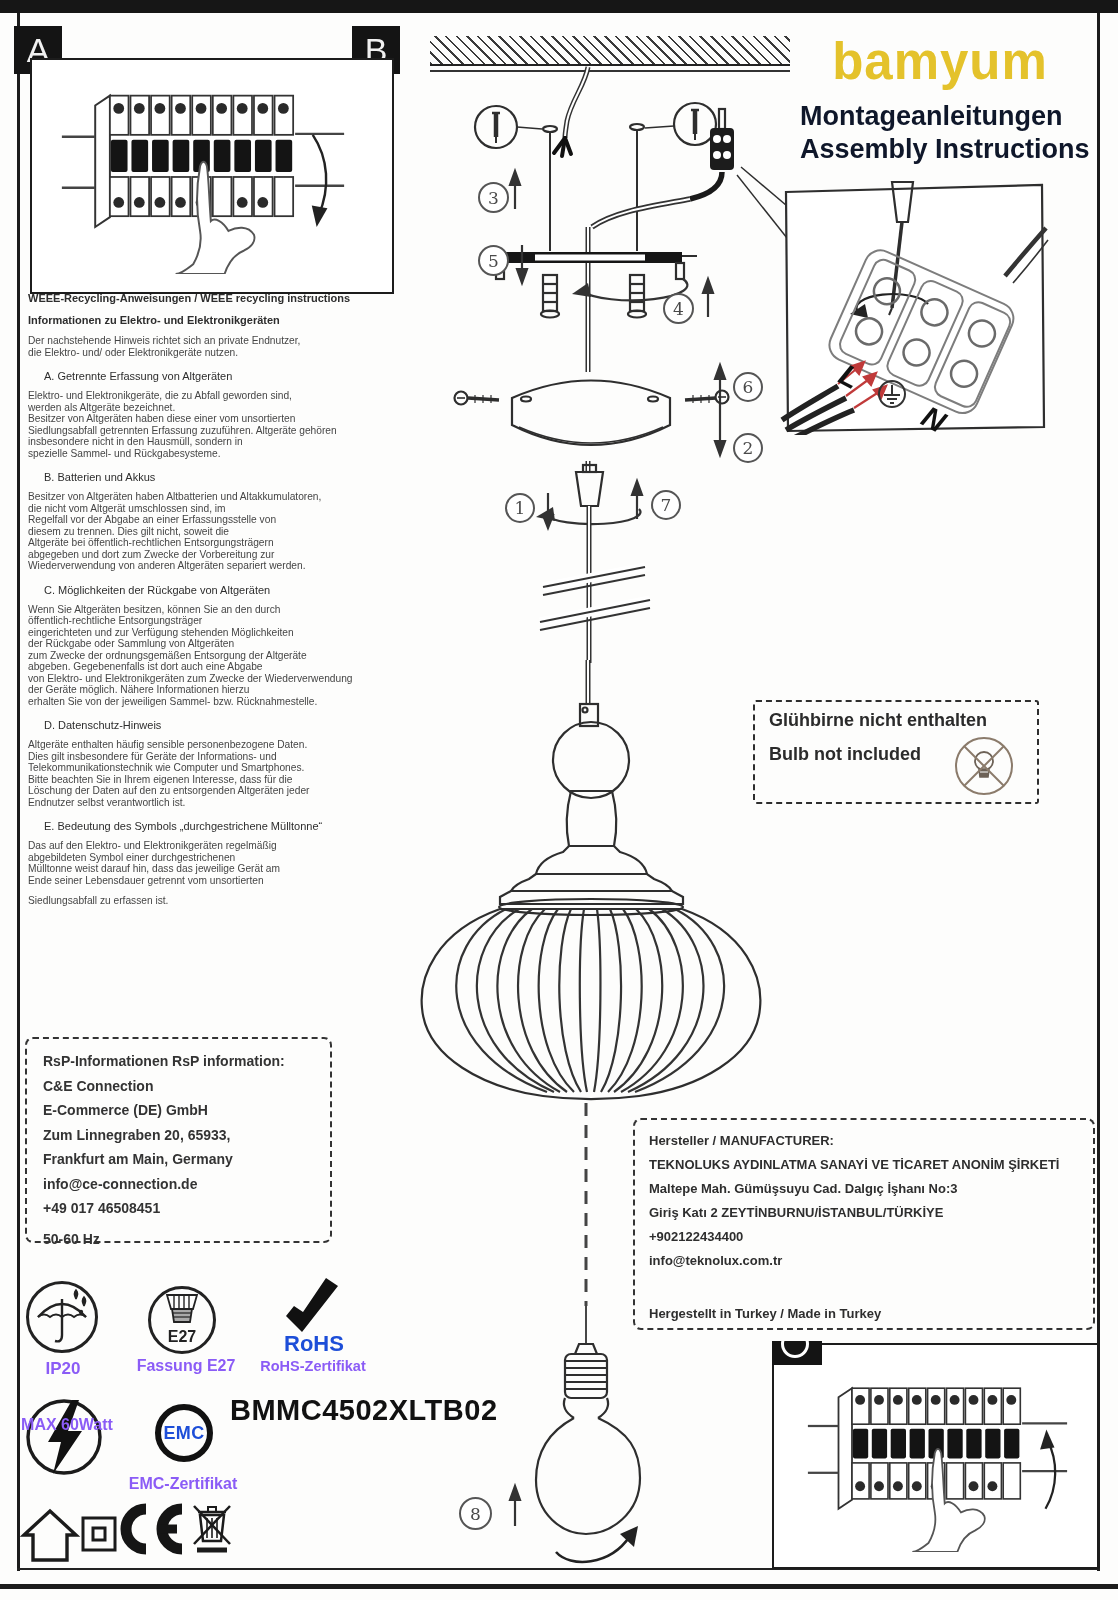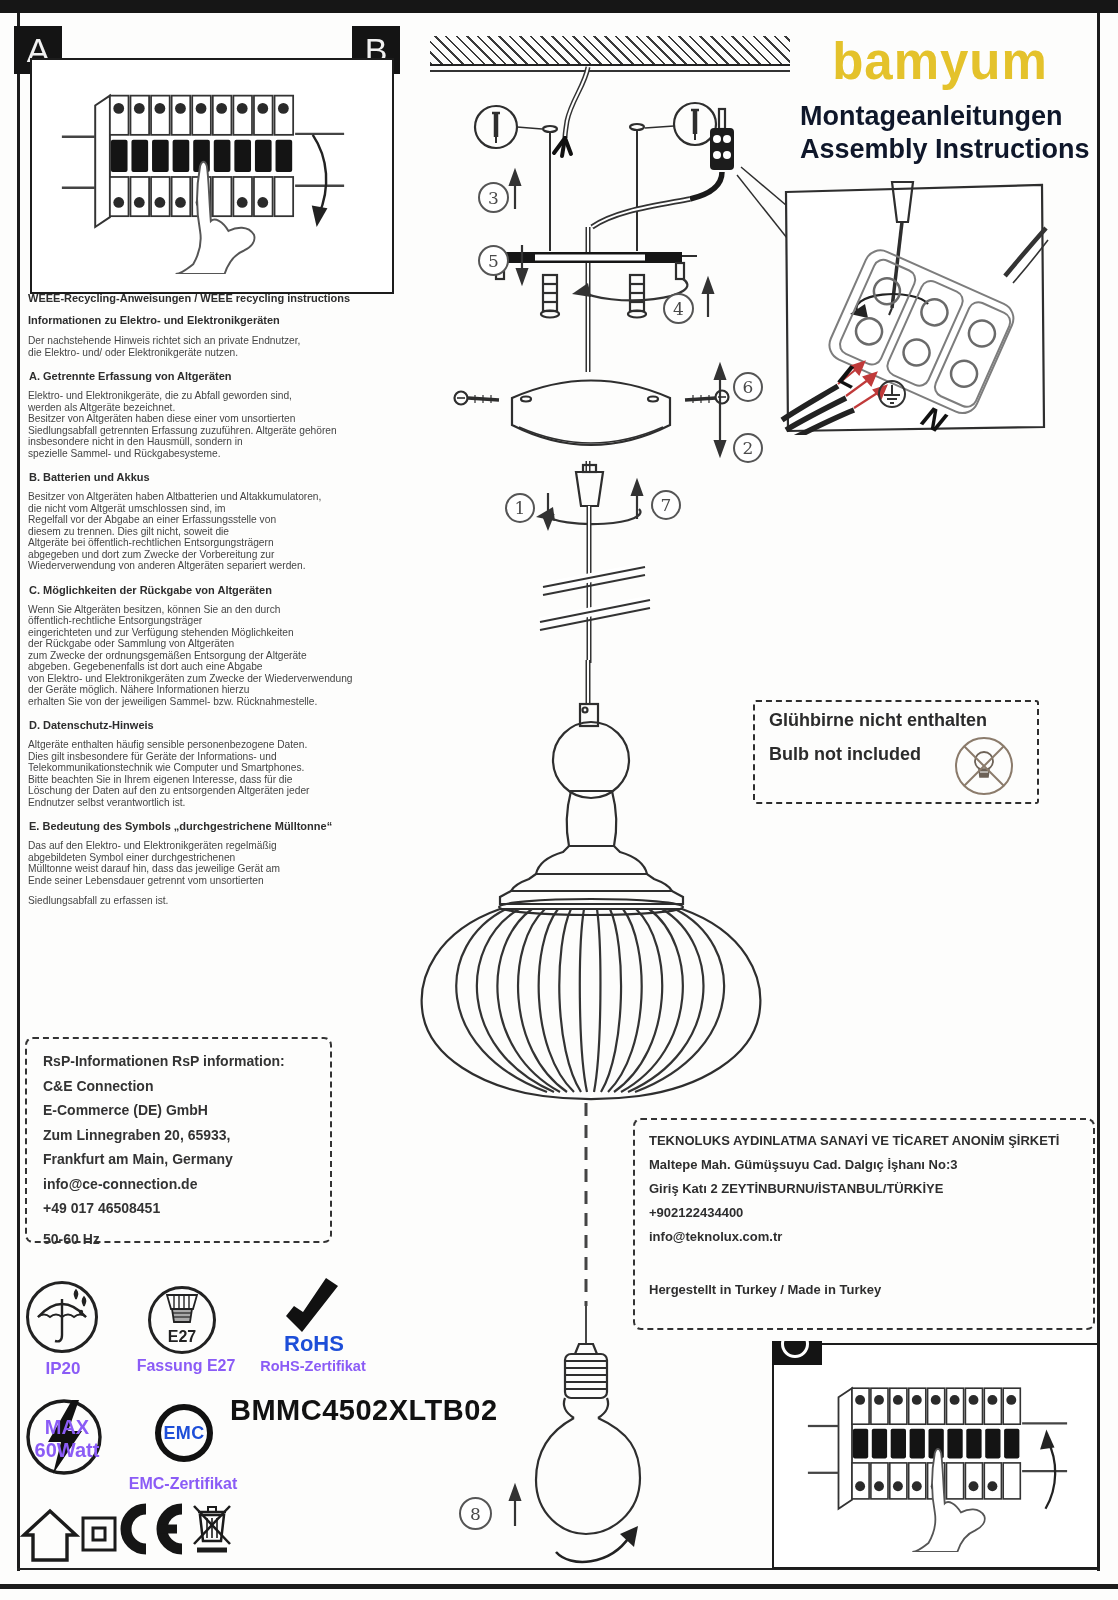--- a/index.html
+++ b/index.html
@@ -16,21 +16,21 @@
   .tab{background:#141414;color:#f0f0f0;display:flex;align-items:center;justify-content:center;
        font-size:34px;font-weight:400;overflow:hidden;}
   .tab-arc{position:absolute;left:9px;top:-11px;width:22px;height:22px;border:3px solid #fff;border-radius:50%;}
   
   .box{border:2.5px solid #1c1c1c;background:#fff;}
   .dashbox{border:2.5px dashed #333;border-radius:8px;background:transparent;}
   
   .weee{left:28px;top:292px;width:410px;}
   .wz-title{font-size:11px;font-weight:bold;color:#2d2d2d;margin:0 0 10px 0;}
   .wz-sub{font-size:11px;font-weight:bold;color:#2d2d2d;margin:0 0 9px 0;}
-  .wz-h{font-size:11px;font-weight:bold;color:#2d2d2d;margin:12px 0 8px 1px;}
+  .wz-h{font-size:11px;font-weight:normal;color:#2d2d2d;margin:12px 0 8px 16px;}
   .wz-b{font-size:10.2px;color:#454545;line-height:11.5px;margin:0 0 3px 0;white-space:pre-line;}
   
   .logo{left:810px;top:32px;width:260px;text-align:center;font-size:51px;font-weight:800;
         color:#e4c22b;letter-spacing:1px;}
   .mtitle{left:800px;top:100px;width:300px;text-align:left;font-size:27px;font-weight:bold;
           color:#0f172a;line-height:33px;}
   
   .ceiling{left:430px;top:36px;width:360px;height:28px;
            background:repeating-linear-gradient(45deg,#3a3a3a 0 1.8px,transparent 1.8px 7.5px);
            border-bottom:2.5px solid #222;}
@@ -446,20 +446,21 @@
     <div>C&amp;E Connection</div>
     <div>E-Commerce (DE) GmbH</div>
     <div>Zum Linnegraben 20, 65933,</div>
     <div>Frankfurt am Main, Germany</div>
     <div>info@ce-connection.de</div>
     <div>+49 017 46508451</div>
     <div class="freq">50-60 Hz</div>
   </div>
 
   <div class="abs dashbox mfr">
+    <div>Hersteller / MANUFACTURER:</div>
     <div>TEKNOLUKS AYDINLATMA SANAYİ VE TİCARET ANONİM ŞİRKETİ</div>
     <div>Maltepe Mah. Gümüşsuyu Cad. Dalgıç İşhanı No:3</div>
     <div>Giriş Katı 2 ZEYTİNBURNU/İSTANBUL/TÜRKİYE</div>
     <div>+902122434400</div>
     <div>info@teknolux.com.tr</div>
     <div class="made">Hergestellt in Turkey / Made in Turkey</div>
   </div>
 
   <svg class="abs" style="left:24px;top:1279px;" width="76" height="76" viewBox="0 0 76 76">
     <circle cx="38" cy="38" r="34.5" stroke="#222" stroke-width="3" fill="none"></circle>
@@ -489,21 +490,21 @@
   <svg class="abs" style="left:280px;top:1276px;" width="78" height="70" viewBox="0 0 78 70">
     <polygon points="6,40 22,56 58,10 46,2 23,36 14,30" fill="#111"></polygon>
   </svg>
   <div class="abs rohs-word">RoHS</div>
   <div class="abs lbl" style="left:248px;top:1358px;width:130px;font-size:14.5px;">RoHS-Zertifikat</div>
 
   <svg class="abs" style="left:24px;top:1394px;" width="80" height="86" viewBox="0 0 80 86">
     <circle cx="40" cy="43" r="36" stroke="#1b1b1b" stroke-width="3.4" fill="none"></circle>
     <polygon points="48,6 24,48 37,48 29,80 58,37 44,37 55,6" fill="#111"></polygon>
   </svg>
-  <div class="abs lbl" style="left:12px;top:1416px;width:110px;font-size:20px;">MAX 60Watt</div>
+  <div class="abs lbl" style="left:12px;top:1416px;width:110px;font-size:16px;">MAX 60Watt</div>
 
   <div class="abs emc-circle">
       <span>EMC</span>
     </div>
   <div class="abs lbl" style="left:118px;top:1475px;width:130px;font-size:16px;">EMC-Zertifikat</div>
 
   <div class="abs model">BMMC4502XLTB02</div>
 
   <svg class="abs" style="left:20px;top:1506px;" width="60" height="58" viewBox="0 0 60 58">
     <path d="M 4 29 L 30 5 L 56 29 L 47 29 L 47 54 L 13 54 L 13 29 Z" stroke="#1b1b1b" stroke-width="3.4" fill="none" stroke-linejoin="miter"></path>

